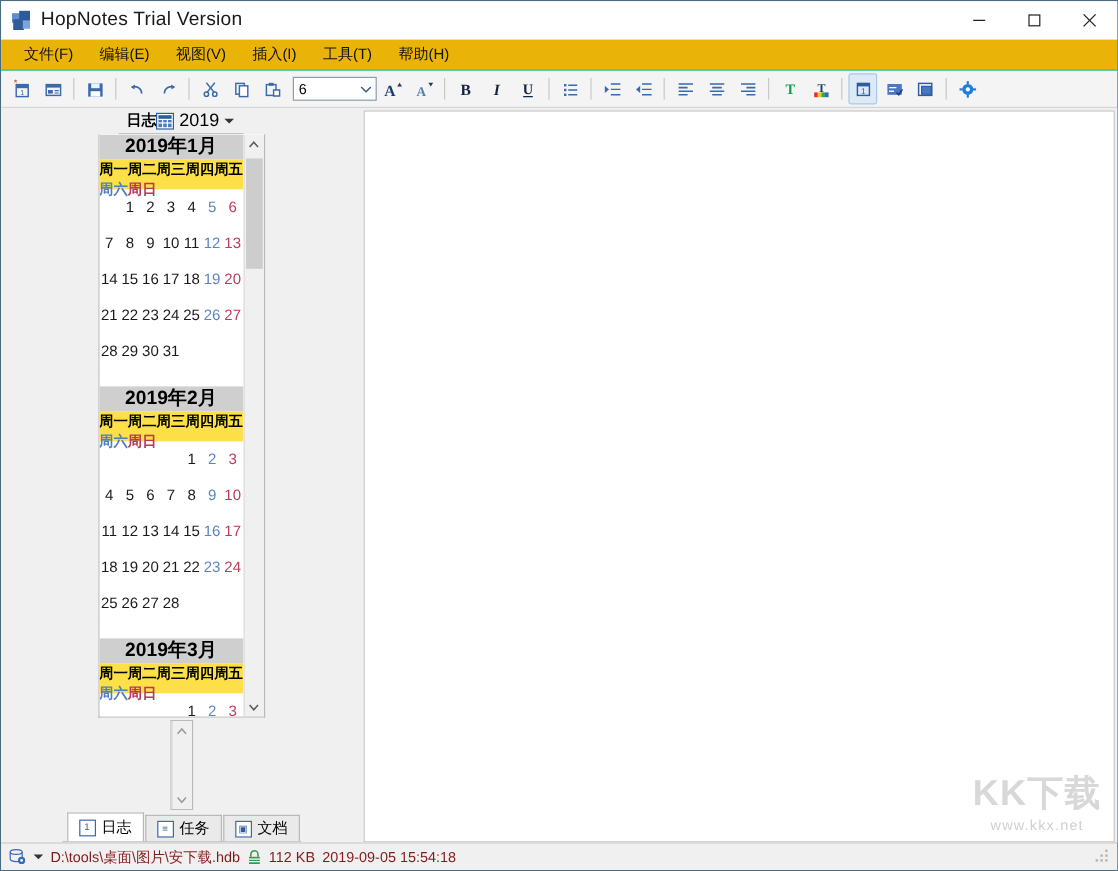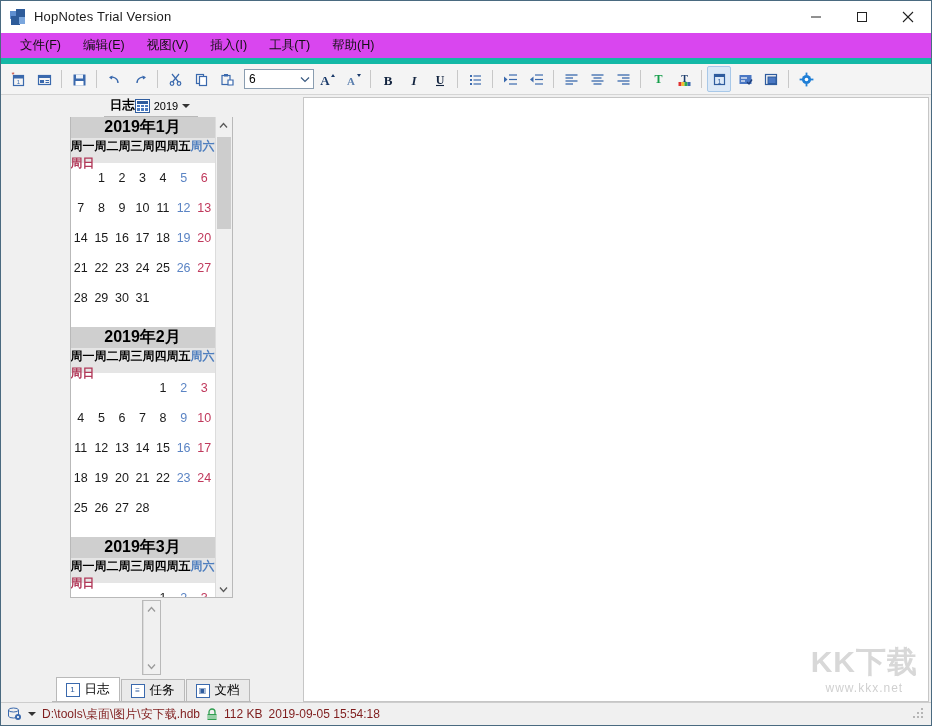--- a/index.html
+++ b/index.html
@@ -18,29 +18,29 @@
   .titlebar{
     height:31px;flex:0 0 31px;background:#ffffff;display:flex;align-items:center;
     border-bottom:1px solid #ffffff;
   }
   .app-icon{width:16px;height:16px;margin-left:9px;margin-right:8px;position:relative;flex:0 0 16px;}
   .app-icon .sq{position:absolute;background:#3f6fb5;}
   .app-icon .s1{left:0;top:2px;width:8px;height:8px;background:#5f8fd0;}
   .app-icon .s2{left:6px;top:0;width:9px;height:9px;background:#2e5c9a;}
   .app-icon .s3{left:1px;top:7px;width:9px;height:9px;background:#2e5c9a;}
   .app-icon .s4{left:9px;top:8px;width:6px;height:7px;background:#7aa6dd;}
-  .title-text{font-size:13px;color:#1a1a1a;letter-spacing:.2px;}
+  .title-text{font-size:16px;color:#1a1a1a;letter-spacing:.2px;}
   .win-btns{margin-left:auto;display:flex;height:31px;}
   .win-btn{width:46px;height:31px;display:flex;align-items:center;justify-content:center;}
   .win-btn svg{display:block;}
 
   
   .menubar{
-    height:25px;flex:0 0 25px;background:#d946ef;display:flex;align-items:center;
-    padding-left:8px;border-bottom:6px solid #14b8a6;
+    height:25px;flex:0 0 25px;background:#eab308;display:flex;align-items:center;
+    padding-left:8px;border-bottom:1px solid #14b8a6;
   }
   .menu-item{
     padding:3px 11px;font-size:12.5px;color:#111;white-space:nowrap;
   }
 
   
   .toolbar{
     height:30px;flex:0 0 30px;background:#f4f4f4;display:flex;align-items:center;
     padding:0 4px;border-bottom:1px solid #d5d5d5;gap:0px;
   }
@@ -70,34 +70,34 @@
     height:21px;flex:0 0 21px;display:flex;align-items:center;
     background:#f0f0f0;border-bottom:1px solid #b9b9b9;padding:0 2px 0 6px;
   }
   .pane-title{font-size:12.5px;font-weight:bold;color:#000;}
   .pane-header-right{margin-left:auto;display:flex;align-items:center;gap:4px;padding-right:6px;}
   .cal-ico{width:15px;height:14px;border:1px solid #2f5c9e;box-sizing:border-box;background:#fff;
            display:flex;flex-direction:column;padding:1px;gap:1px;}
   .cal-ico .bar{height:3px;background:#2f5c9e;}
   .cal-ico .dots{flex:1;display:grid;grid-template-columns:repeat(3,1fr);grid-template-rows:repeat(2,1fr);gap:1px;}
   .cal-ico .dots i{background:#4a7ac0;display:block;}
-  .year-val{font-size:11px;color:#000;}
+  .year-val{font-size:15px;color:#000;}
   .tri-down{width:0;height:0;border-left:4px solid transparent;border-right:4px solid transparent;border-top:4px solid #333;}
 
   .cal-scrollbox{
     flex:1 1 auto;min-height:0;background:#ffffff;border:1px solid #b9b9b9;border-top:none;
     margin:0;display:flex;overflow:hidden;position:relative;
   }
   .cal-months{flex:1 1 auto;overflow:hidden;background:#fff;}
   .month{border-bottom:0px;}
   .month-title{
     background:#cfcfcf;height:21px;display:flex;align-items:center;justify-content:center;
     font-size:16px;font-weight:bold;color:#000;
   }
-  .weekrow{display:grid;grid-template-columns:repeat(6,1fr);height:25px;align-items:center;background:#e5e5e5;}
+  .weekrow{display:grid;grid-template-columns:repeat(5,1fr);height:25px;align-items:center;background:#fde047;}
   .weekrow .wd{text-align:center;font-size:12px;font-weight:bold;color:#000;}
   .weekrow .wd.sat{color:#4f7fbf;}
   .weekrow .wd.sun{color:#b23a5a;}
   .daygrid{display:grid;grid-template-columns:repeat(7,1fr);background:#fff;}
   .day{height:30px;display:flex;align-items:center;justify-content:center;font-size:12.5px;color:#1a1a1a;}
   .day.sat{color:#5b84c4;}
   .day.sun{color:#c0395c;}
   .day.empty{color:transparent;}
   .month-pad{height:14px;background:#fff;}
 

